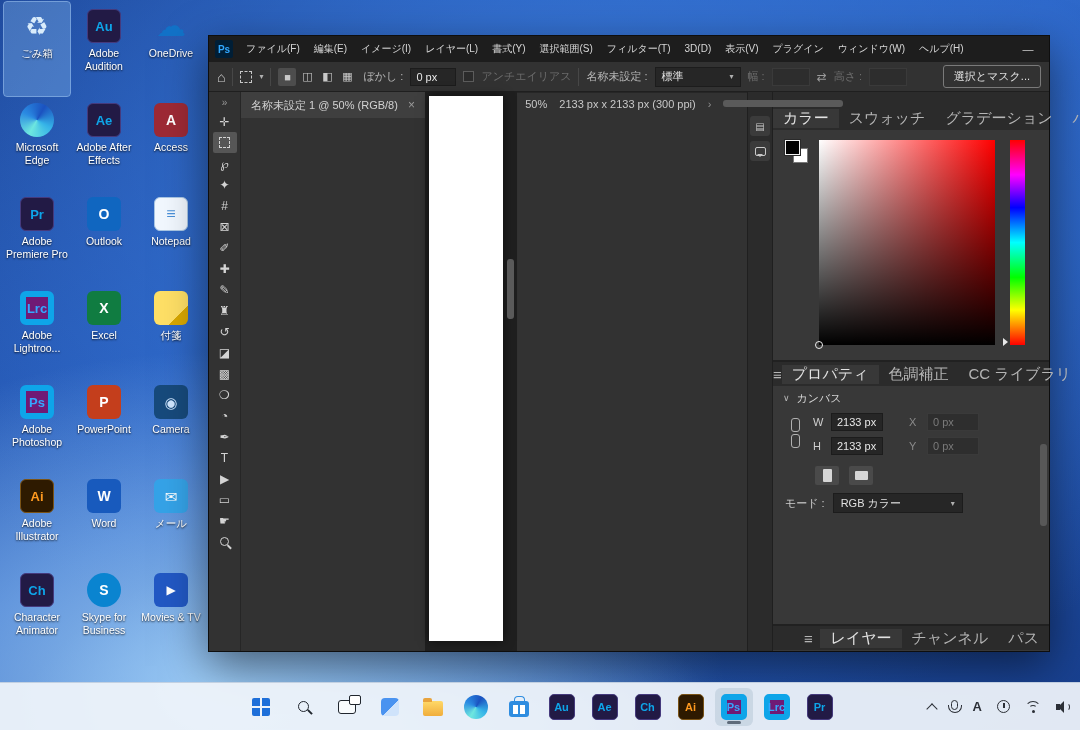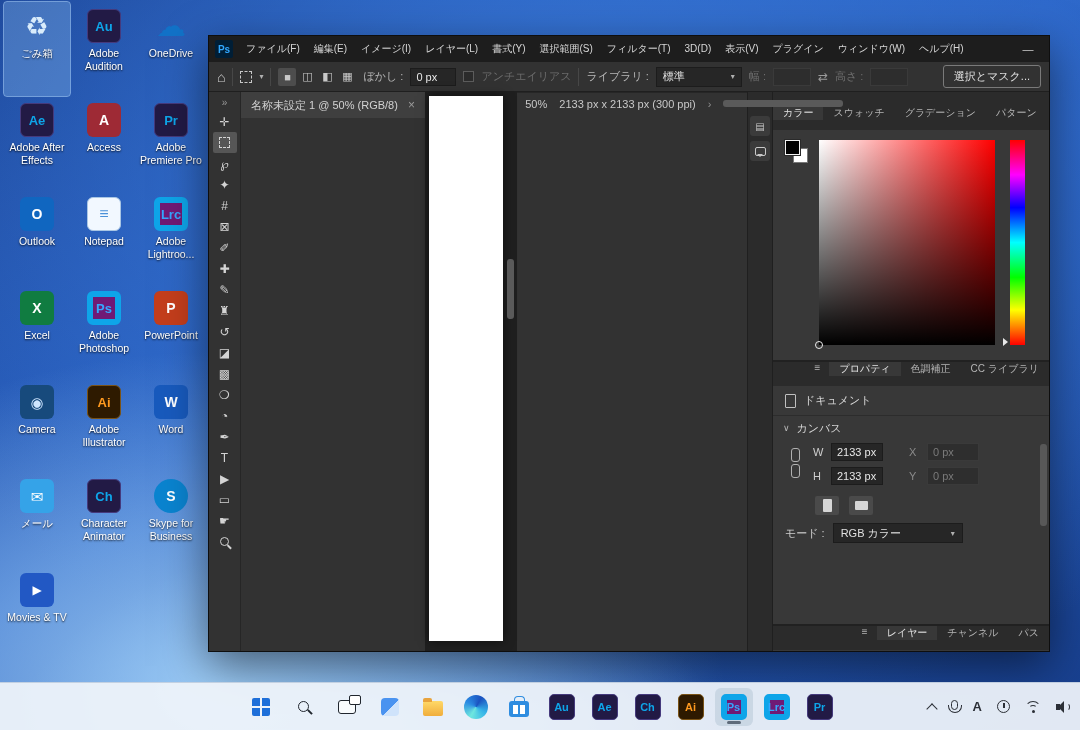--- a/index.html
+++ b/index.html
@@ -83,21 +83,21 @@
   .hspacer{flex:1;position:relative;height:100%}
   .hthumb{position:absolute;left:38%;top:7px;width:120px;height:7px;background:#5a5a5a;border-radius:3px}
   .collapsedcol{width:26px;background:#2b2b2b;border-left:1px solid #1f1f1f;border-right:1px solid #1f1f1f;display:flex;flex-direction:column;align-items:center;padding-top:2px;gap:5px;flex:0 0 auto}
   .mini-btn{width:20px;height:20px;background:#3b3b3b;border-radius:3px;display:flex;align-items:center;justify-content:center;color:#c8c8c8;font-size:10px}
   .bubble{width:11px;height:9px;border:1px solid #c8c8c8;border-radius:2px;position:relative}
   .bubble::after{content:"";position:absolute;left:1px;bottom:-5px;border:3px solid transparent;border-top-color:#c8c8c8}
   
   .panelcol{width:276px;display:flex;flex-direction:column;flex:0 0 auto;background:#323232}
   .panel-topstrip{height:14px;background:#2b2b2b;display:flex;align-items:center;padding-left:4px;font-size:10px;color:#9a9a9a}
   .panel-sep{height:2px;background:#212121}
-  .panel-tabs{height:24px;background:#2b2b2b;display:flex;align-items:flex-start;font-size:10px;color:#b5b5b5}
+  .panel-tabs{height:24px;background:#2b2b2b;display:flex;align-items:center;font-size:15px;color:#b5b5b5}
   .panel-tab{padding:0 10px;display:flex;align-items:center;white-space:nowrap}
   .panel-tab.active{background:#383838;color:#e2e2e2}
   .panel-menu{margin-left:auto;width:24px;display:flex;align-items:center;justify-content:center;color:#b5b5b5}
   .color-panel{height:254px;display:flex;flex-direction:column}
   .color-body{flex:1;background:#383838;position:relative}
   .swatch-wrap{position:absolute;left:12px;top:10px;width:26px;height:26px}
   .bg-swatch{position:absolute;left:8px;top:8px;width:15px;height:15px;background:#fff;border:1px solid #777}
   .fg-swatch{position:absolute;left:0;top:0;width:15px;height:15px;background:#000;border:1px solid #f2f2f2;box-shadow:0 0 0 1px #2a2a2a}
   .sat-box{position:absolute;left:46px;top:10px;width:176px;height:205px;background:linear-gradient(to top,#000,rgba(0,0,0,0)),linear-gradient(to right,#fff,#f00)}
   .sat-picker{position:absolute;left:-4px;bottom:-4px;width:8px;height:8px;border:1.5px solid #ededed;border-radius:50%}
@@ -177,20 +177,24 @@
     <div class="dk-item">
       <span class="dk-tile ic-au">Au</span>
       <span class="dk-label">Adobe Audition</span>
     </div>
 
     <div class="dk-item">
       <span class="dk-tile ic-onedrive">☁</span>
       <span class="dk-label">OneDrive</span>
     </div>
 
+    <div class="dk-item">
+      <span class="dk-tile ic-edge"></span>
+      <span class="dk-label">Microsoft Edge</span>
+    </div>
 
     <div class="dk-item">
       <span class="dk-tile ic-ae">Ae</span>
       <span class="dk-label">Adobe After Effects</span>
     </div>
 
     <div class="dk-item">
       <span class="dk-tile ic-access">A</span>
       <span class="dk-label">Access</span>
     </div>
@@ -213,20 +217,24 @@
     <div class="dk-item">
       <span class="dk-tile ic-lrc">Lrc</span>
       <span class="dk-label">Adobe Lightroo...</span>
     </div>
 
     <div class="dk-item">
       <span class="dk-tile ic-excel">X</span>
       <span class="dk-label">Excel</span>
     </div>
 
+    <div class="dk-item">
+      <span class="dk-tile ic-sticky"></span>
+      <span class="dk-label">付箋</span>
+    </div>
 
     <div class="dk-item">
       <span class="dk-tile ic-ps">Ps</span>
       <span class="dk-label">Adobe Photoshop</span>
     </div>
 
     <div class="dk-item">
       <span class="dk-tile ic-ppt">P</span>
       <span class="dk-label">PowerPoint</span>
     </div>
@@ -317,21 +325,21 @@
 
         <span class="mode-btn">◧</span>
 
         <span class="mode-btn">▦</span>
       </span>
     <span class="opt-label">ぼかし :</span>
     <span class="opt-input">0 px</span>
     <span class="checkbox"></span>
     <span class="opt-label dim">アンチエイリアス</span>
     <span class="opt-divider"></span>
-    <span class="opt-label">ライブラリ :</span>
+    <span class="opt-label">名称未設定 :</span>
     <span class="opt-select">
       <span>標準</span>
       <span class="caret">▾</span>
     </span>
     <span class="opt-label dim">幅 :</span>
     <span class="opt-input dim" style="width:38px"></span>
     <span class="swap-icon">⇄</span>
     <span class="opt-label dim">高さ :</span>
     <span class="opt-input dim" style="width:38px"></span>
     <span class="sm-btn">選択とマスク...</span>
@@ -495,24 +503,20 @@
 
           <div class="panel-menu">≡</div>
 
             <div class="panel-tab active">プロパティ</div>
 
             <div class="panel-tab">色調補正</div>
 
             <div class="panel-tab">CC ライブラリ</div>
           </div>
         <div class="props-body">
-          <div class="doc-row">
-            <span class="doc-icon"></span>
-            <span>ドキュメント</span>
-          </div>
           <div class="section-header">
             <span class="section-chev">∨</span>
             <span>カンバス</span>
           </div>
           <div class="dims-wrap">
             <span class="chain"></span>
             <div class="frow">
               <span class="flabel">W</span>
               <span class="finput">2133 px</span>
               <span class="fgap"></span>

